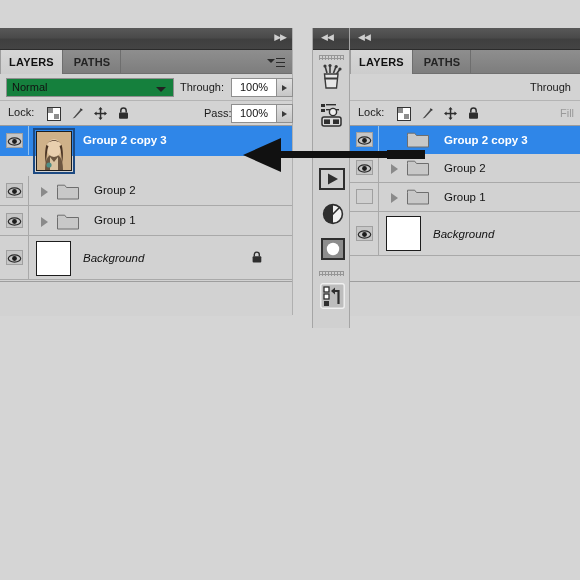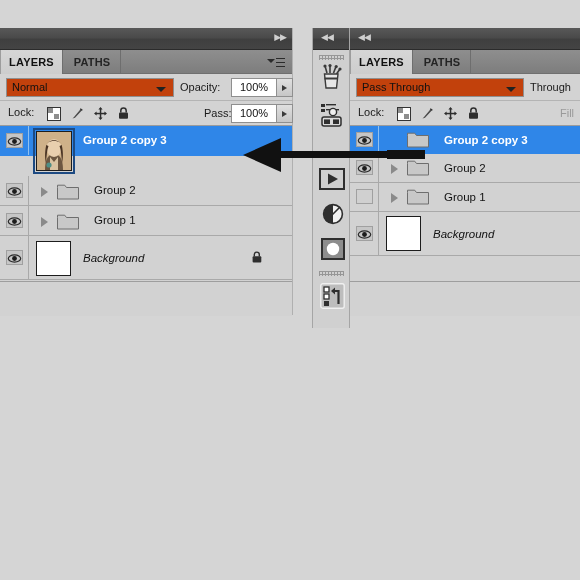--- a/index.html
+++ b/index.html
@@ -101,21 +101,21 @@
     left: 0; right: 0;
     height: 27px;
     background: #d3d3d3;
     border-bottom: 1px solid #b4b4b4;
     box-sizing: border-box;
   }
   .blend-select {
     position: absolute;
     top: 4px;
     height: 19px;
-    background: #c2410c;
+    background: #15803d;
     border: 1px solid #8f8f8f;
     box-sizing: border-box;
     font-size: 11px;
     color: #111;
     line-height: 17px;
     padding-left: 5px;
     overflow: hidden;
     white-space: nowrap;
   }
   .blend-select .caret {
@@ -304,21 +304,21 @@
         <div class="ln" style="top:5px;"></div>
         <div class="ln" style="top:9px;"></div>
       </div>
     </div>
 
     <div class="moderow" style="top:46px;">
       <div class="blend-select" style="left:6px; width:168px;">
         <span>Normal</span>
         <span class="caret"></span>
       </div>
-      <div class="field-label" style="left:180px;">Opacity:</div>
+      <div class="field-label" style="left:180px;">Through:</div>
       <div class="numbox" style="left:231px; width:46px;">100%</div>
       <div class="spinbtn" style="left:277px;"></div>
     </div>
 
     <div class="lockrow" style="top:73px;">
       <div class="lock-label" style="left:8px;">Lock:</div>
 
       <div class="lockicon ic-transparency" style="left:47px; top:6px; width:14px; height:14px;">
         <i style="left:0;top:0;"></i>
           <i style="left:6px;top:6px;"></i>
@@ -510,24 +510,20 @@
     <div class="titlebar" style="top:0;">
       <span class="dbl-arrow" style="left:8px;">◀◀</span>
     </div>
 
     <div class="tabbar" style="top:22px;">
       <div class="tab active" style="left:0; width:63px;">LAYERS</div>
       <div class="tab inactive" style="left:64px; width:57px;">PATHS</div>
     </div>
 
     <div class="moderow" style="top:46px;">
-      <div class="blend-select" style="left:6px; width:168px;">
-        <span>Pass Through</span>
-        <span class="caret"></span>
-      </div>
       <div class="field-label" style="left:180px;">Through</div>
     </div>
 
     <div class="lockrow" style="top:73px;">
       <div class="lock-label" style="left:8px;">Lock:</div>
 
       <div class="lockicon ic-transparency" style="left:47px; top:6px; width:14px; height:14px;">
         <i style="left:0;top:0;"></i>
           <i style="left:6px;top:6px;"></i>
       </div>

